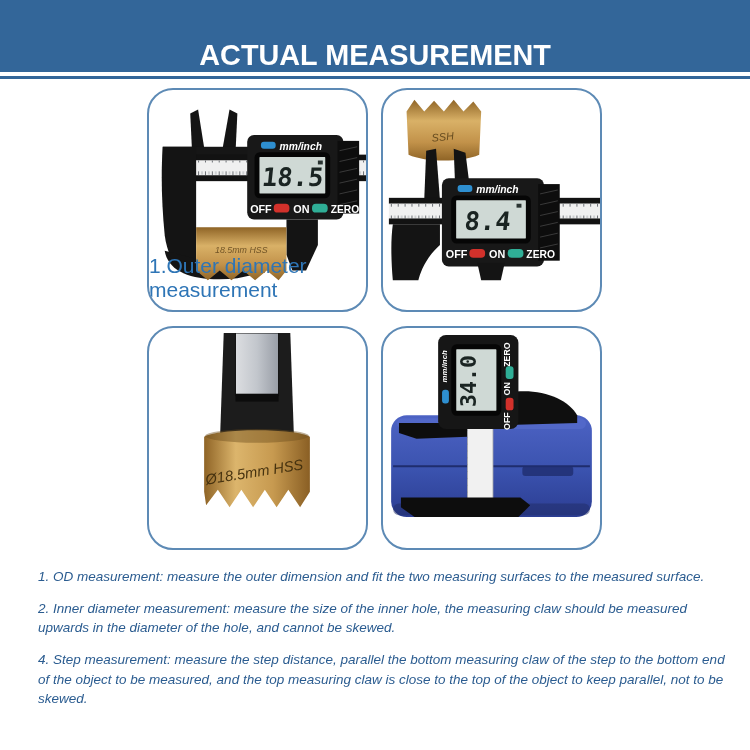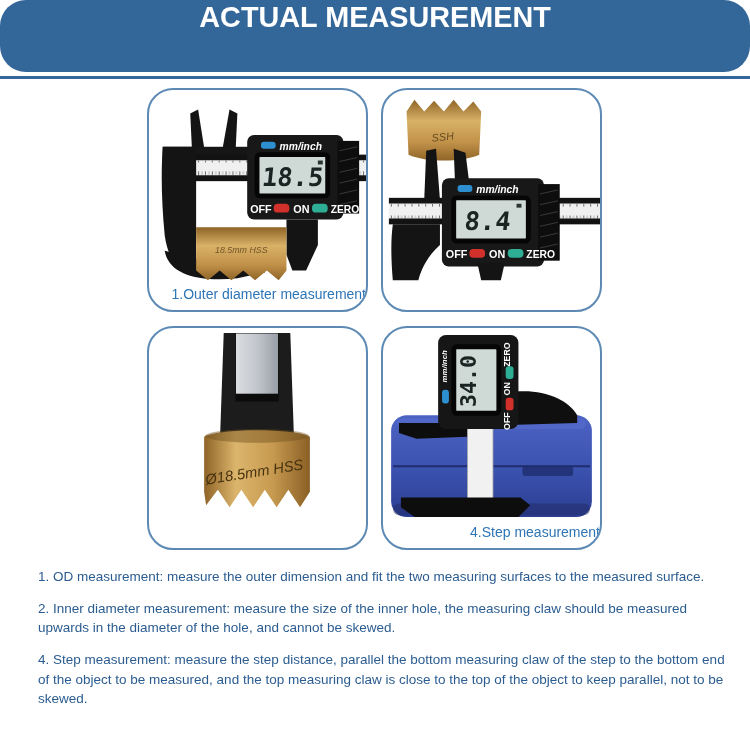--- a/index.html
+++ b/index.html
@@ -4,51 +4,51 @@
 <style>
   html,body{margin:0;padding:0;}
   body{
     width:750px;height:750px;background:#ffffff;
     font-family:"Liberation Sans", sans-serif;
     overflow:hidden;
   }
   
   .banner{
     height:72px;background:#336699;
-    display:flex;align-items:flex-start;justify-content:center;border-radius:26px;
+    display:flex;align-items:flex-end;justify-content:center;
   }
   .banner-title{
     color:#ffffff;font-size:30px;font-weight:bold;letter-spacing:0px;margin:0;
     transform:scaleX(0.96);
   }
   .banner-gap{height:4px;background:#ffffff;}
   .banner-rule{height:3px;background:#336699;}
 
   
   .grid{
     width:456px;margin:9px auto 0;
     display:grid;grid-template-columns:221px 221px;grid-template-rows:224px 224px;
     column-gap:13px;row-gap:14px;
   }
   .panel{
     position:relative;box-sizing:border-box;background:#ffffff;
     border:2px solid #5d8ab5;border-radius:26px;overflow:hidden;
   }
   .panel svg{display:block;width:100%;height:188px;margin-top:5px;}
   .caption{
-    position:absolute;left:0;right:0;bottom:8px;text-align:right;
-    color:#2e75b6;font-size:14px;
+    position:absolute;left:0;right:0;bottom:8px;text-align:left;
+    color:#2e75b6;font-size:21px;
   }
 
   
   .instructions{
     margin:17px 20px 0 38px;
     color:#2b5c90;font-size:13.5px;line-height:1.42;
   }
-  .instructions p{margin:0 0 13px;}
+  .instructions p{margin:0 0 13px;font-style:italic;}
   .warn{color:#e8312a;}
 
   
   text{font-family:"Liberation Sans", sans-serif;}
   .lcd-digits{
     font-family:"DejaVu Sans Mono", monospace;font-weight:bold;fill:#1a2422;
   }
   .white-label{fill:#ffffff;font-weight:bold;}
   .unit-label{fill:#ffffff;font-weight:bold;font-style:italic;}
 </style>
@@ -245,21 +245,20 @@
         <text x="95" y="49" text-anchor="middle" font-size="22" class="lcd-digits" transform="rotate(-90 95 49)">34.0</text>
         <rect x="60" y="58" width="7" height="14" rx="3" fill="#2e8fd0"></rect>
         <text x="65" y="34" text-anchor="middle" font-size="8" class="unit-label" transform="rotate(-90 65 34)">mm/inch</text>
         <text x="129" y="22" text-anchor="middle" font-size="9" class="white-label" transform="rotate(-90 129 22)">ZERO</text>
         <rect x="125" y="34" width="8" height="13" rx="3" fill="#2fae96"></rect>
         <text x="129" y="57" text-anchor="middle" font-size="9" class="white-label" transform="rotate(-90 129 57)">ON</text>
         <rect x="125" y="66" width="8" height="13" rx="3" fill="#d2312b"></rect>
         <text x="129" y="90" text-anchor="middle" font-size="9" class="white-label" transform="rotate(-90 129 90)">OFF</text>
       </g>
     </svg>
-    <div class="caption">4.Step measurement</div>
   </div>
 </div>
 
 <div class="instructions">
   <p><span>1. OD measurement: measure the outer dimension and fit the two measuring surfaces to the measured surface.</span></p>
   <p><span>2. Inner diameter measurement: measure the size of the inner hole, the measuring claw should be measured upwards in the diameter of the hole, and cannot be skewed.</span></p>
   <p><span>4. Step measurement: measure the step distance, parallel the bottom measuring claw of the step to the bottom end of the object to be measured, and the top measuring claw is close to the top of the object to keep parallel, not to be skewed.</span></p>
 </div>
 
 </body></html>

